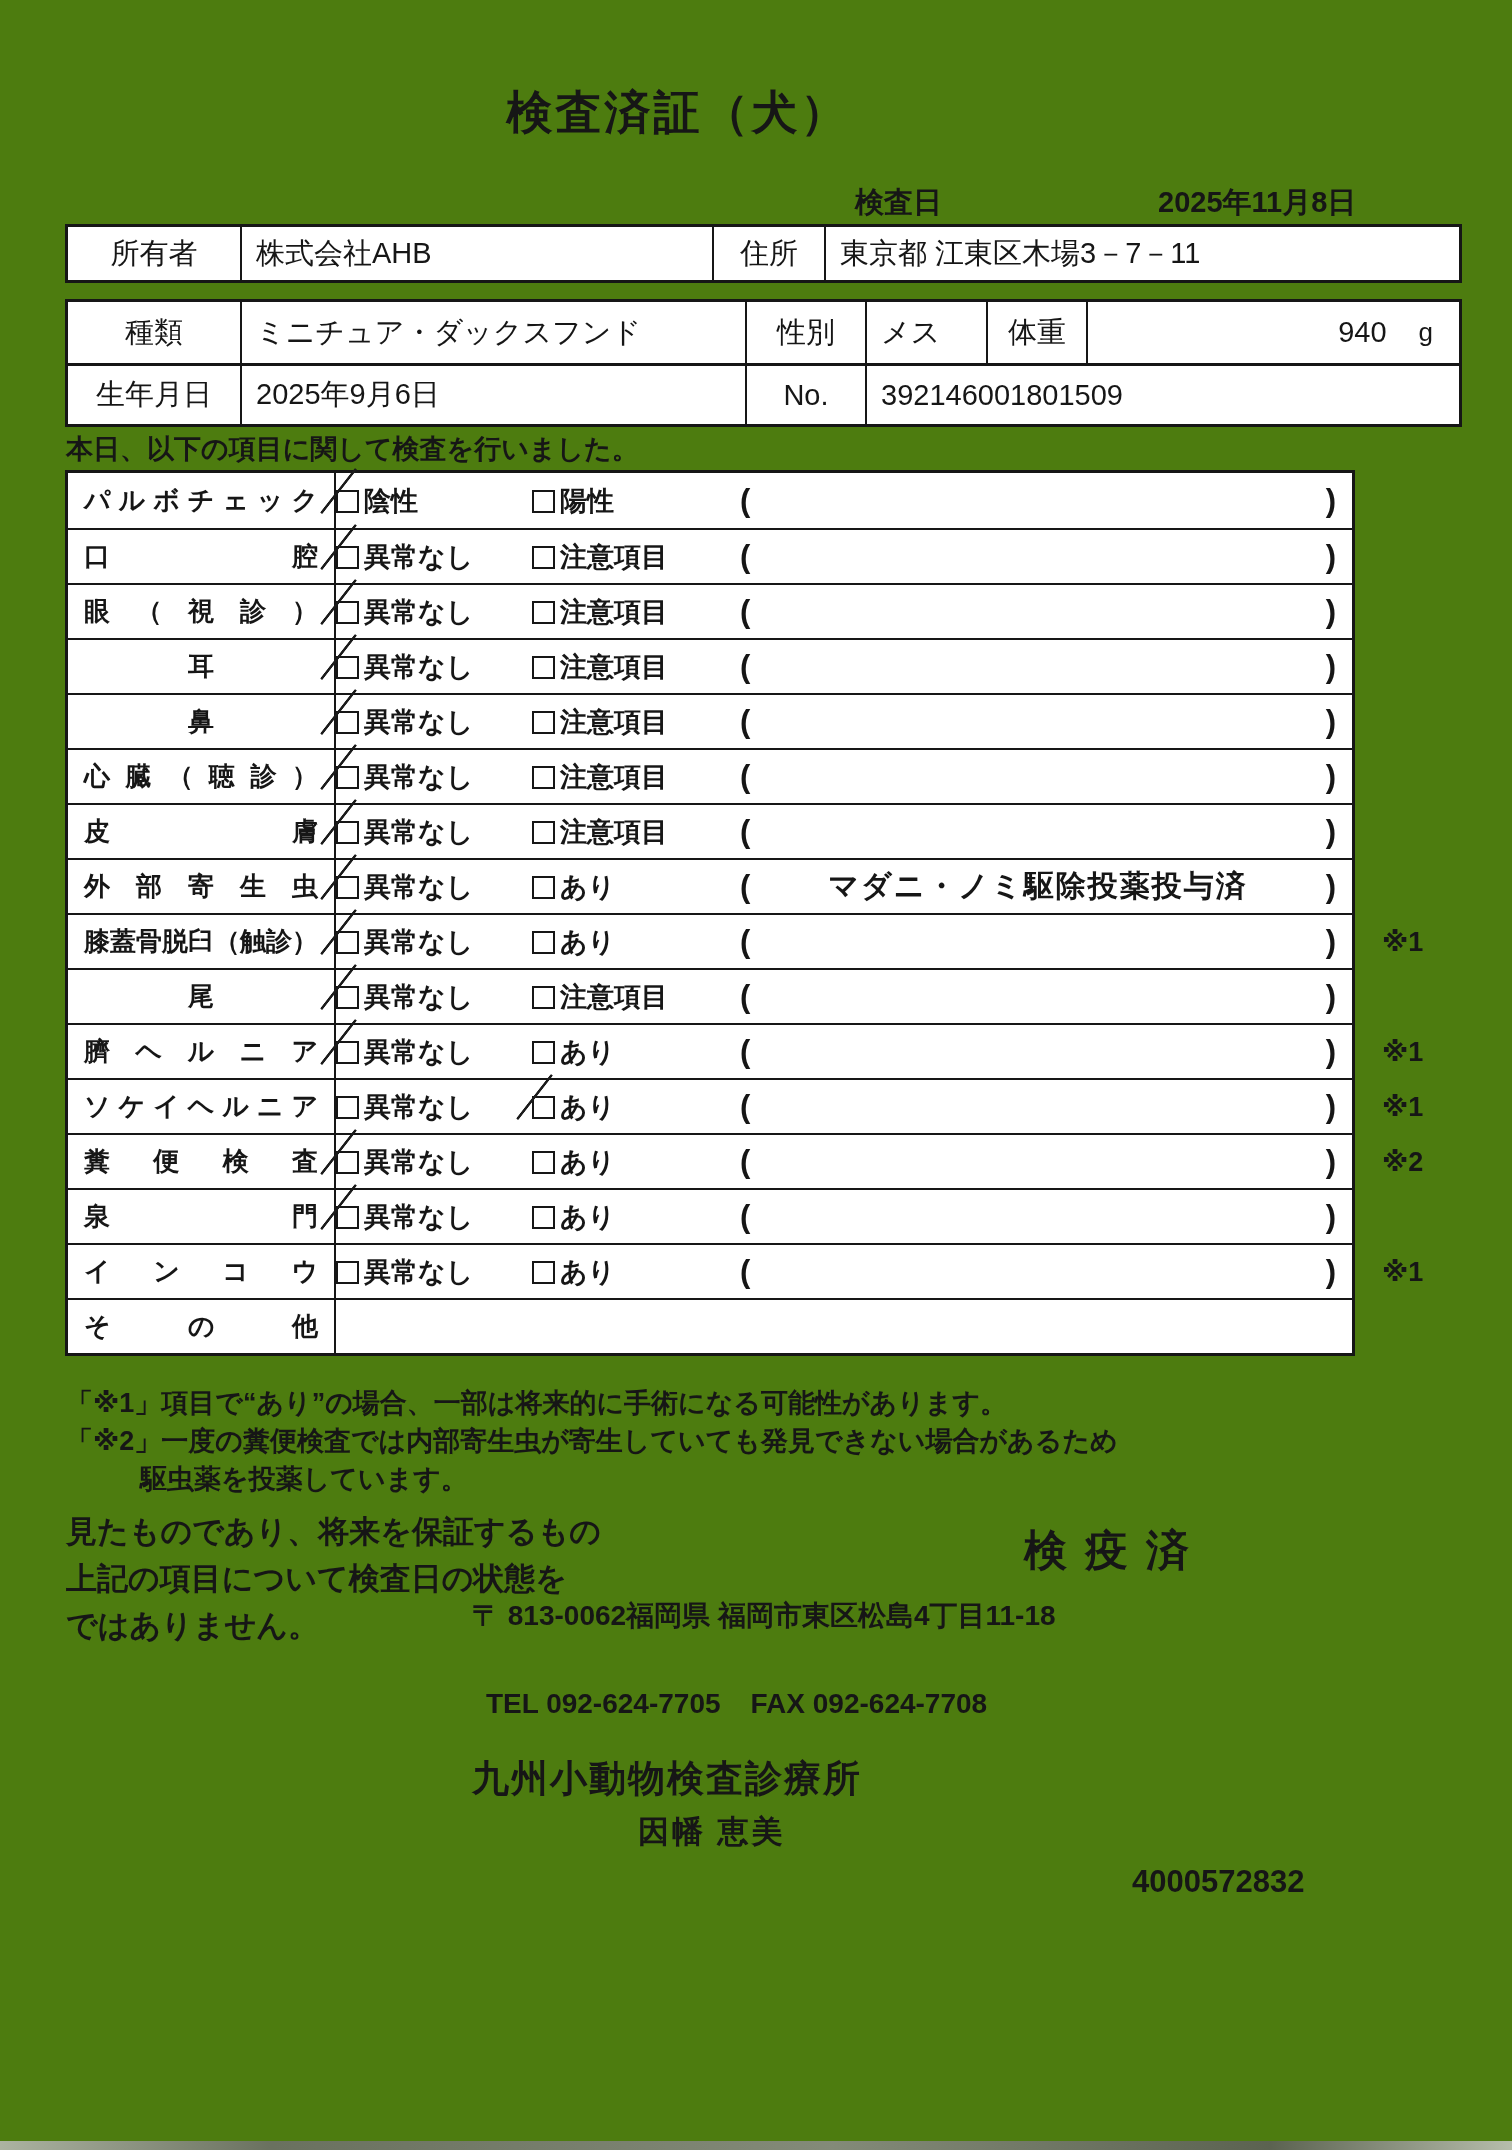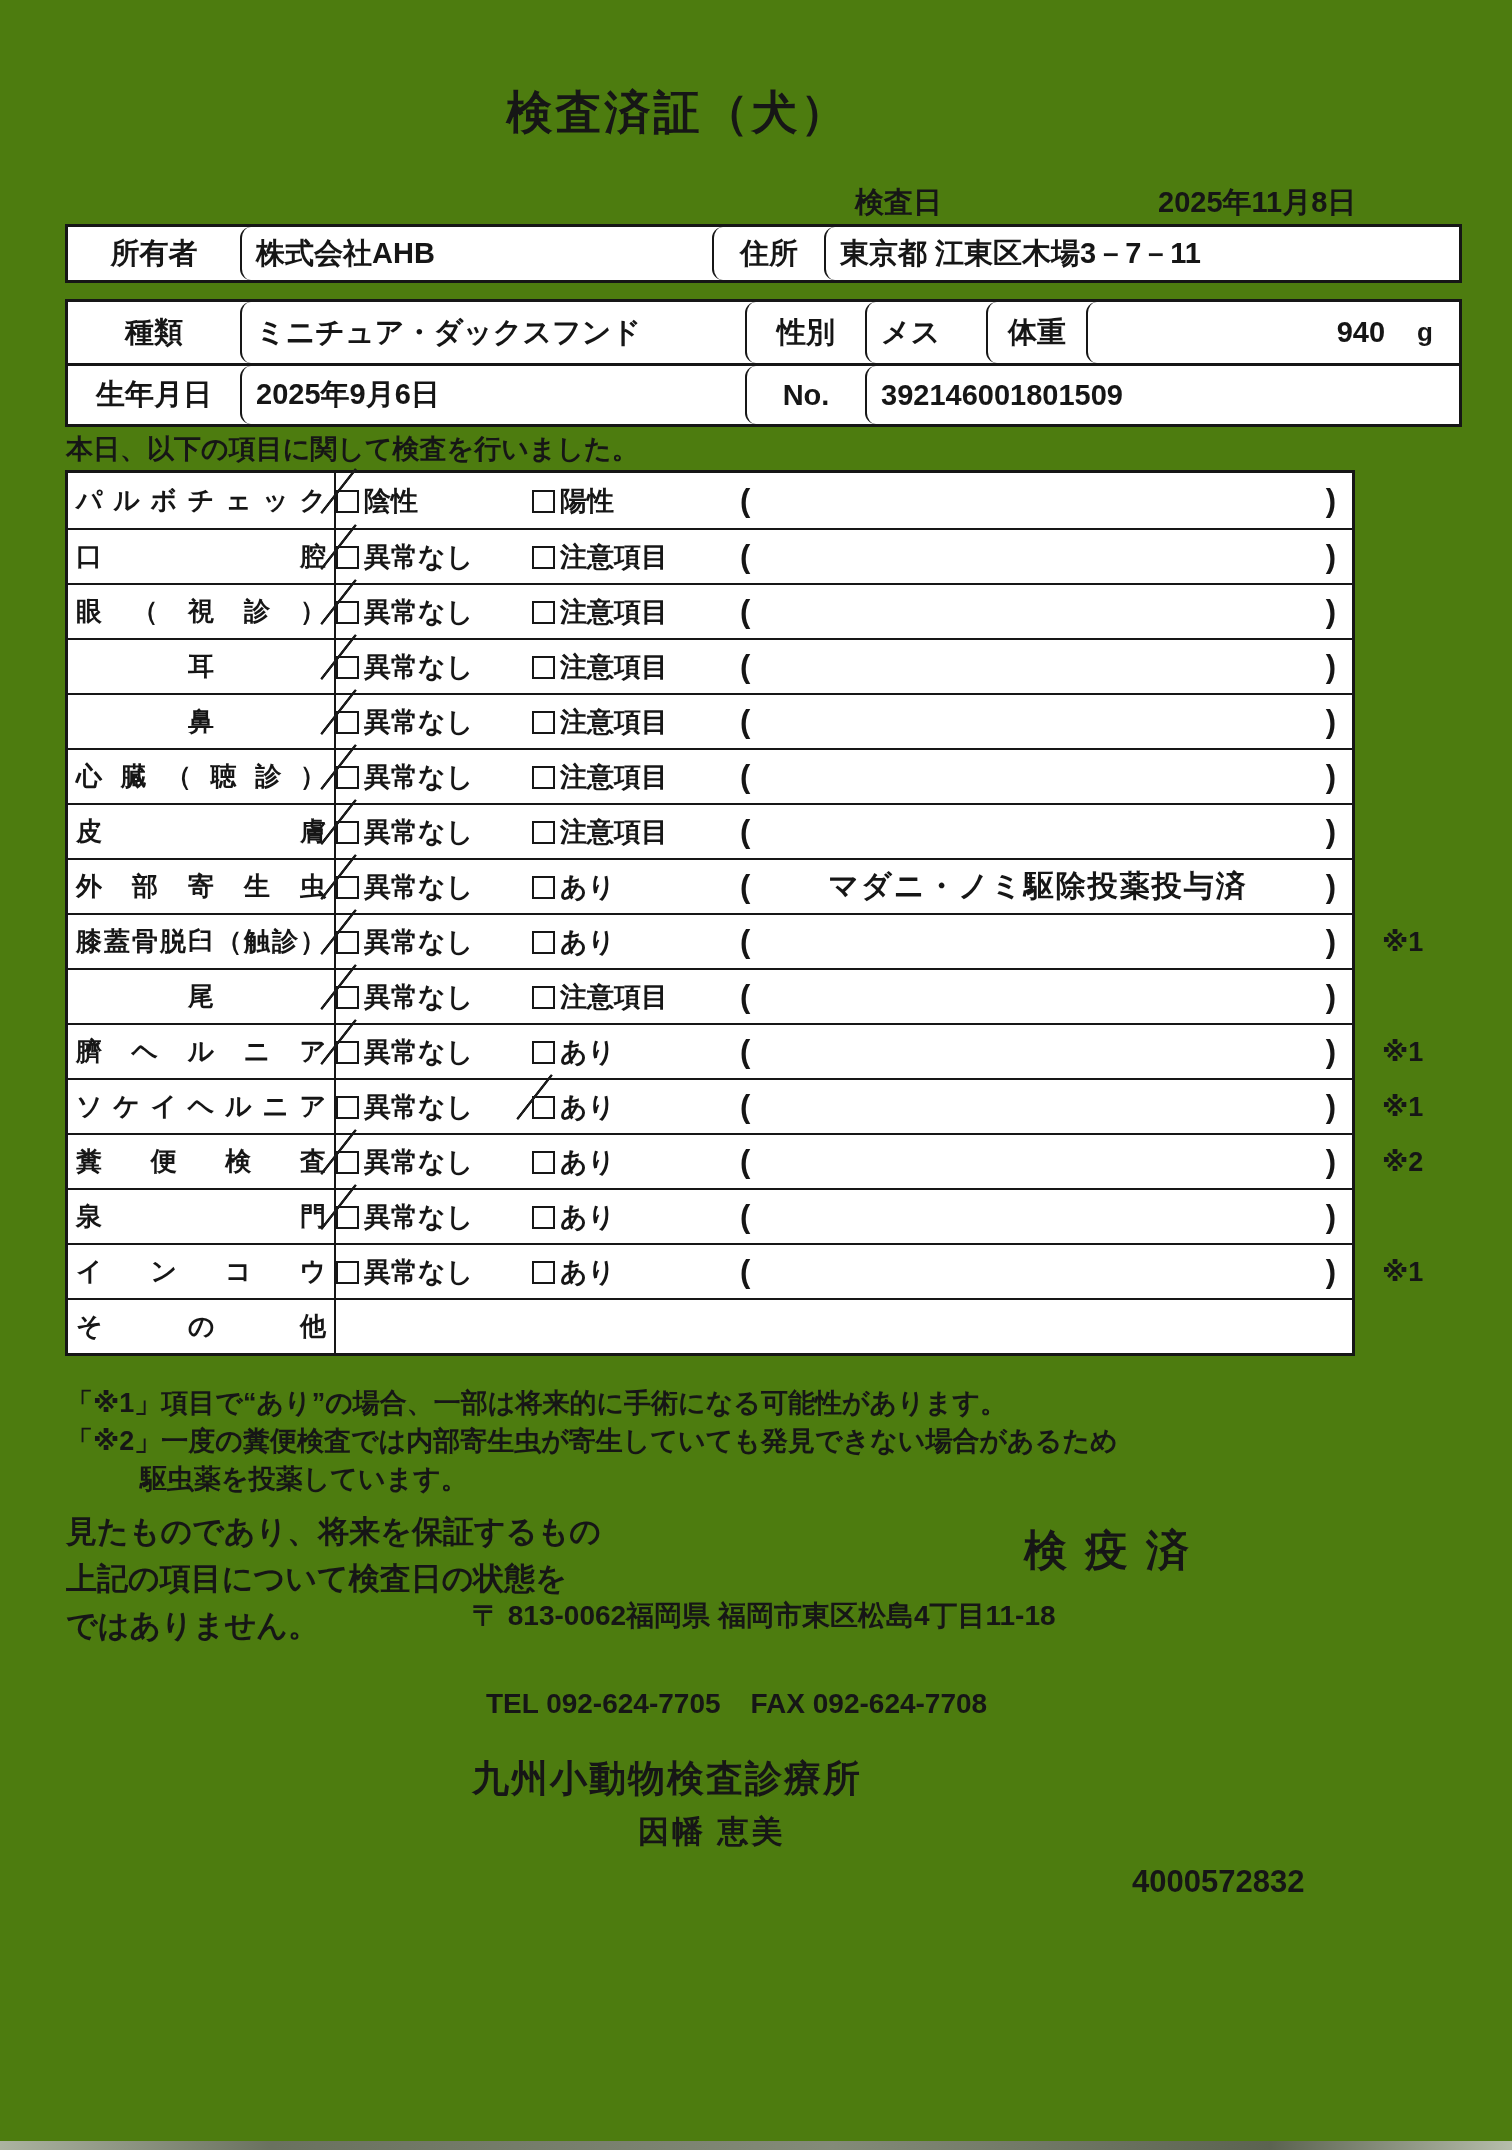--- a/index.html
+++ b/index.html
@@ -21,21 +21,21 @@
   .date-label{position:absolute;top:183px;left:855px;font-size:29px;font-weight:bold;}
   .date-value{position:absolute;top:183px;left:1158px;font-size:29px;font-weight:bold;}
 
   
   .ot,.pt{position:absolute;left:65px;width:1397px;border:3px solid #161616;box-sizing:border-box;background:#fff;}
   .ot{top:224px;}
   .pt{top:299px;}
   .irow{display:flex;height:53px;box-sizing:border-box;}
   .pt .irow{height:61px;}
   .pt .irow + .irow{border-top:3px solid #161616;}
-  .icell{box-sizing:border-box;display:flex;align-items:center;padding:0 14px;font-size:29px;font-weight:bold;white-space:nowrap;overflow:hidden;border-radius:11px;}
+  .icell{box-sizing:border-box;display:flex;align-items:center;padding:0 14px;font-size:29px;font-weight:normal;white-space:nowrap;overflow:hidden;}
   .icell + .icell{border-left:2.5px solid #161616;}
   .icell.lab{justify-content:center;padding:0 6px;}
   .w-label{width:172px;flex:0 0 auto;}
   .w-owner{width:472px;flex:0 0 auto;}
   .w-addr-label{width:112px;flex:0 0 auto;}
   .w-breed{width:505px;flex:0 0 auto;}
   .w-sex-label{width:120px;flex:0 0 auto;}
   .w-sex{width:121px;flex:0 0 auto;}
   .w-weight-label{width:100px;flex:0 0 auto;}
   .grow{flex:1 1 auto;}
@@ -47,21 +47,21 @@
   
   .itable{
     position:absolute;top:470px;left:65px;width:1290px;
     border:3px solid #161616;box-sizing:border-box;background:#fff;
   }
   .trow{display:flex;height:55px;box-sizing:border-box;position:relative;}
   .trow + .trow{border-top:2.5px solid #161616;}
   .label-cell{
     width:268px;flex:0 0 auto;box-sizing:border-box;
     border-right:2.5px solid #161616;
-    display:flex;align-items:center;padding:0 8px;
+    display:flex;align-items:center;padding:0 16px;
     font-size:26px;font-weight:bold;
   }
   .label-text{width:100%;text-align:justify;text-align-last:justify;text-justify:inter-character;}
   .label-cell.center .label-text{text-align:center;text-align-last:center;}
   .content-cell{flex:1 1 auto;display:flex;align-items:center;padding-left:0;font-size:27px;font-weight:bold;overflow:visible;}
   .cb{
     width:19px;height:19px;flex:0 0 auto;
     border:2.5px solid #161616;box-sizing:content-box;
     position:relative;margin-top:2px;
   }

